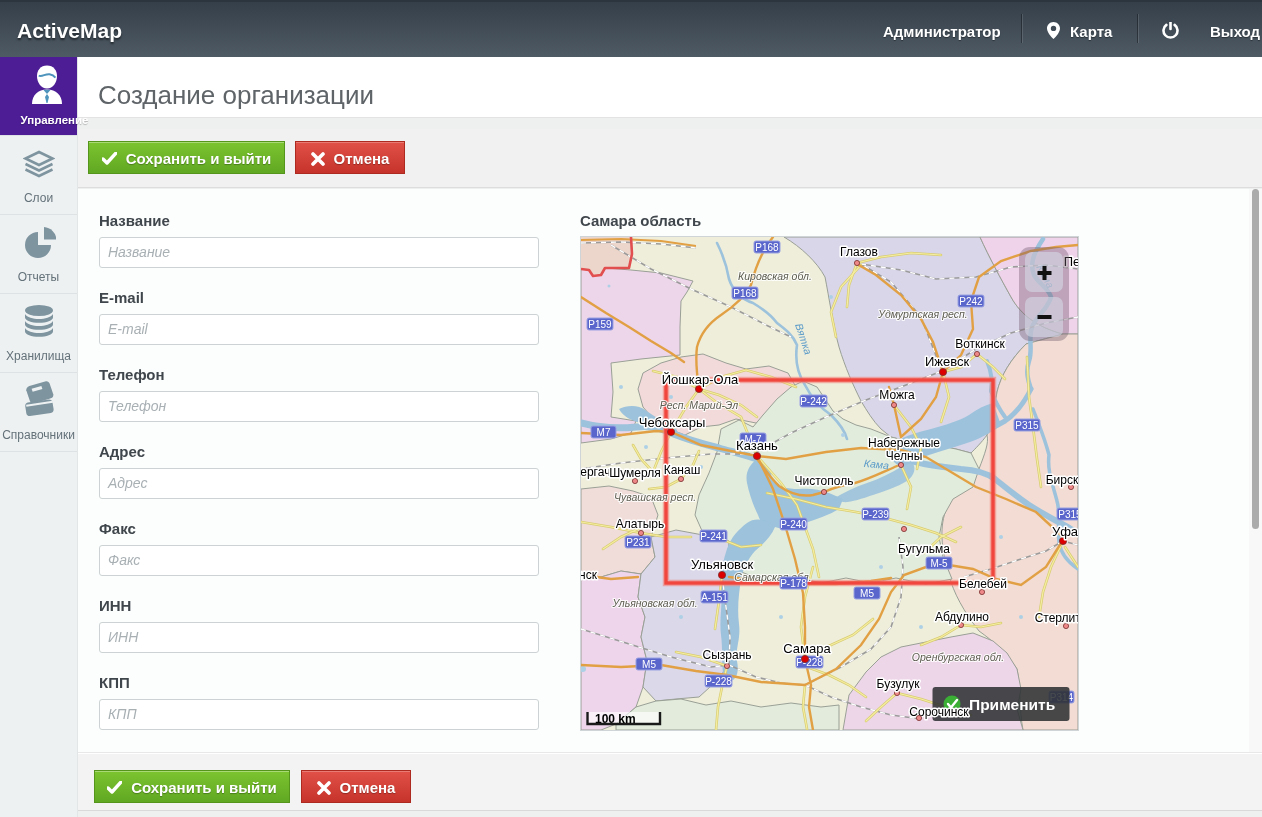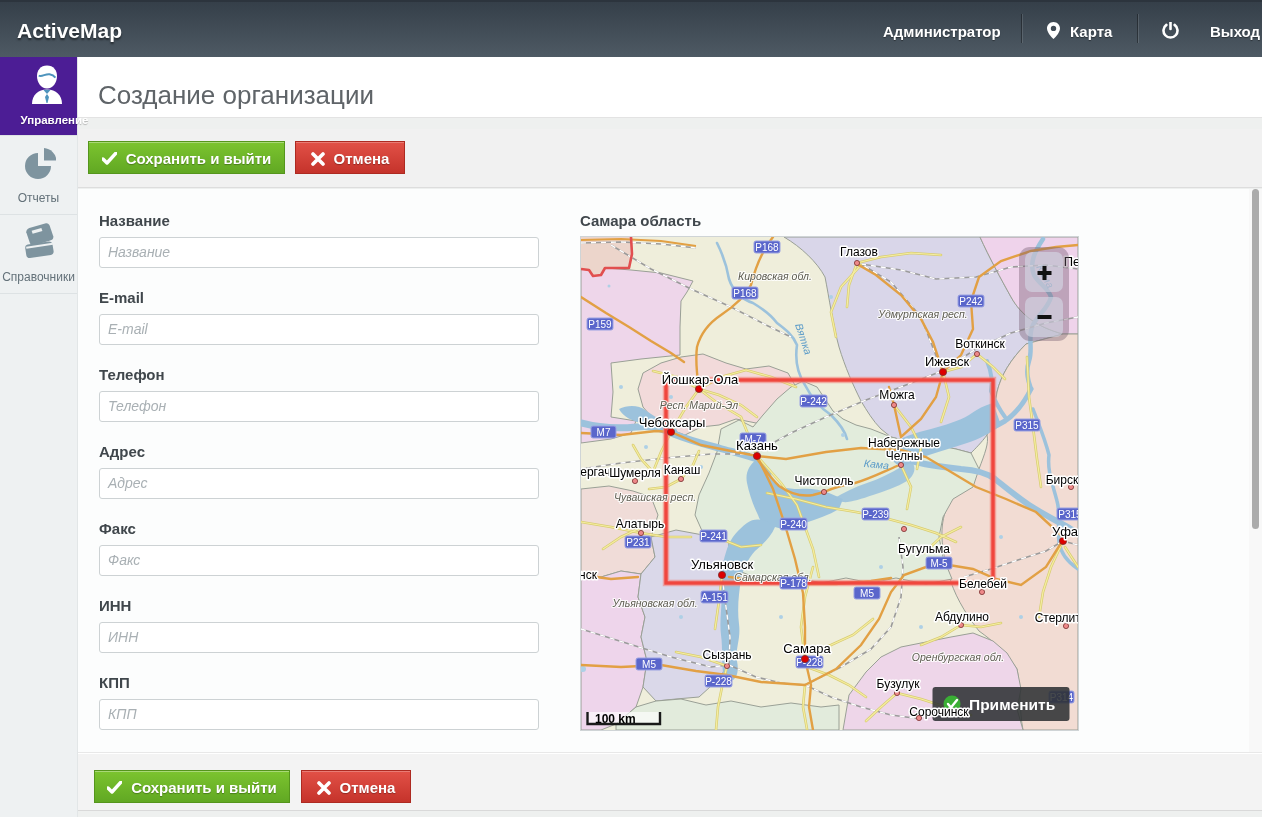--- a/index.html
+++ b/index.html
@@ -64,25 +64,46 @@
     <svg width="40" height="42" viewBox="0 0 40 42" style="margin-top:7px;">
       <path d="M20 1.5 C13.5 1.5 10 6.5 10 12 C10 18.5 14 24.5 20 24.5 C26 24.5 30 18.5 30 12 C30 6.5 26.5 1.5 20 1.5 Z" fill="#fff"></path>
       <path d="M11.8,11.5 C14.5,13.5 18.5,9.5 22.5,10.2 C25.5,10.8 27.3,12.2 28.4,13.6" stroke="#4e94bd" stroke-width="2" fill="none"></path>
       <path d="M5 40 C5 31 11 25.5 20 25.5 C29 25.5 35 31 35 40 Z" fill="#fff"></path>
       <path d="M16.5 26 L20 30 L23.5 26 L20.5 25.7 Z" fill="#4e94bd"></path>
       <path d="M20 30 L22 33 L20.5 39 L19.5 39 L18 33 Z" fill="#4e94bd"></path>
     </svg>
     <div class="lbl">Управление</div>
   </div>
   <div class="sbitem">
+    <svg width="32" height="29" viewBox="0 0 32 29" style="margin-top:14px;">
+      <g fill="none" stroke="#7e949f" stroke-width="2.5">
+        <path d="M16 2 L29.5 8.5 L16 15 L2.5 8.5 Z"></path>
+        <path d="M2.5 14 L16 20.5 L29.5 14"></path>
+        <path d="M2.5 19.5 L16 26 L29.5 19.5"></path>
+      </g>
+    </svg>
+    <div class="lbl">Слои</div>
+  </div>
+  <div class="sbitem">
     <svg width="34" height="34" viewBox="0 0 34 34" style="margin-top:11px;">
       <path d="M16 6 A 13 13 0 1 0 29 19 L16 19 Z" fill="#7e949f"></path>
       <path d="M21.5 1.5 A 13.5 13.5 0 0 1 34 14 L21.5 14 Z" fill="#7e949f" transform="translate(0.5,-0.5)"></path>
     </svg>
     <div class="lbl">Отчеты</div>
+  </div>
+  <div class="sbitem">
+    <svg width="34" height="34" viewBox="0 0 34 34" style="margin-top:10px;">
+      <g fill="#7e949f">
+        <ellipse cx="17" cy="6.5" rx="14" ry="5.5"></ellipse>
+        <path d="M3 10 C5 13.5 11 15 17 15 C23 15 29 13.5 31 10 L31 13.5 C31 16.5 24.5 18.8 17 18.8 C9.5 18.8 3 16.5 3 13.5 Z"></path>
+        <path d="M3 17 C5 20.5 11 22 17 22 C23 22 29 20.5 31 17 L31 20.5 C31 23.5 24.5 25.8 17 25.8 C9.5 25.8 3 23.5 3 20.5 Z"></path>
+        <path d="M3 24 C5 27.5 11 29 17 29 C23 29 29 27.5 31 24 L31 27.5 C31 30.5 24.5 32.8 17 32.8 C9.5 32.8 3 30.5 3 27.5 Z"></path>
+      </g>
+    </svg>
+    <div class="lbl">Хранилища</div>
   </div>
   <div class="sbitem">
     <svg width="38" height="38" viewBox="0 0 38 38" style="margin-top:7px;">
       <g>
         <path d="M10 5 L27 2 C29 2 30 3 30.5 5 L33 16 C33 18 32 19 30 19.5 L13 23 C11 23 9.5 22 9 20 L6.5 9 C6.5 7 8 5.5 10 5 Z" fill="#7e949f" transform="rotate(-6 19 12)"></path>
         <path d="M12 8 L22 6.2 L22.7 9.4 L12.7 11.2 Z" fill="#eef1f2" transform="rotate(-6 19 12)"></path>
         <path d="M8 22 L29 20 C31 20 32.5 21 32.7 23 L33.5 30 C33.5 32 32.5 33.3 30.5 33.5 L9.5 35.5 C7.5 35.5 6.2 34.5 6 32.5 L5.3 25.5 C5.3 23.5 6.3 22.2 8 22 Z" fill="#7e949f" transform="rotate(-3 19 27)"></path>
         <path d="M6.2 24 L33 21.5 L33.2 23.5 L6.4 26 Z" fill="#eef1f2" transform="rotate(-3 19 27)"></path>
       </g>
     </svg>

